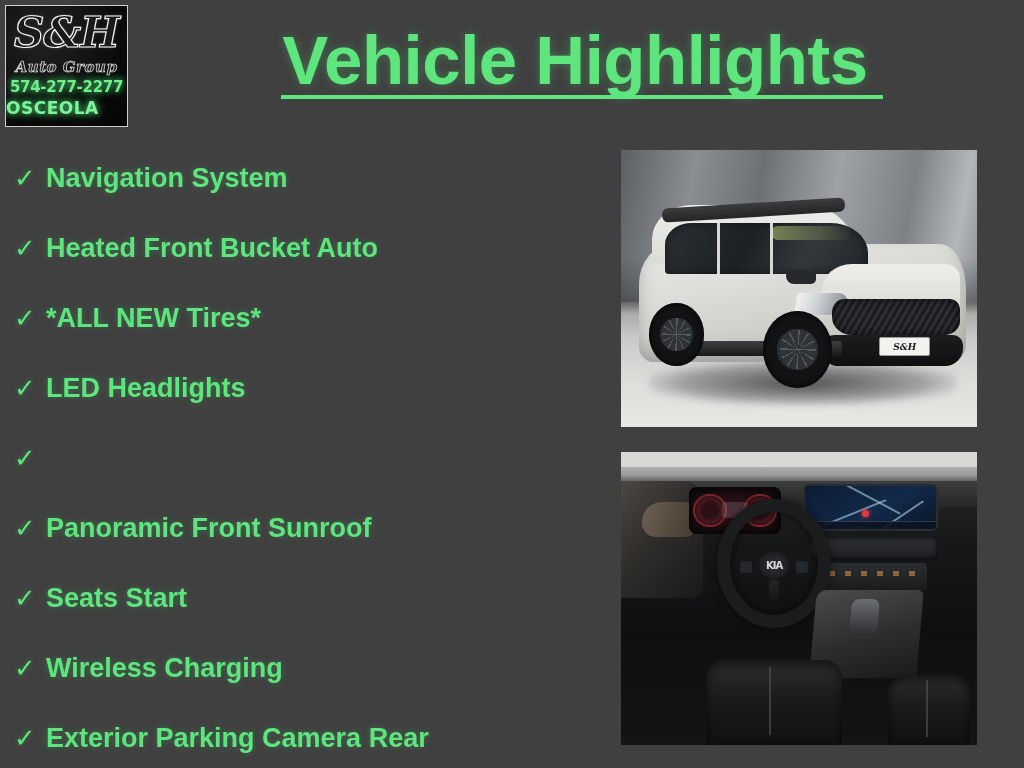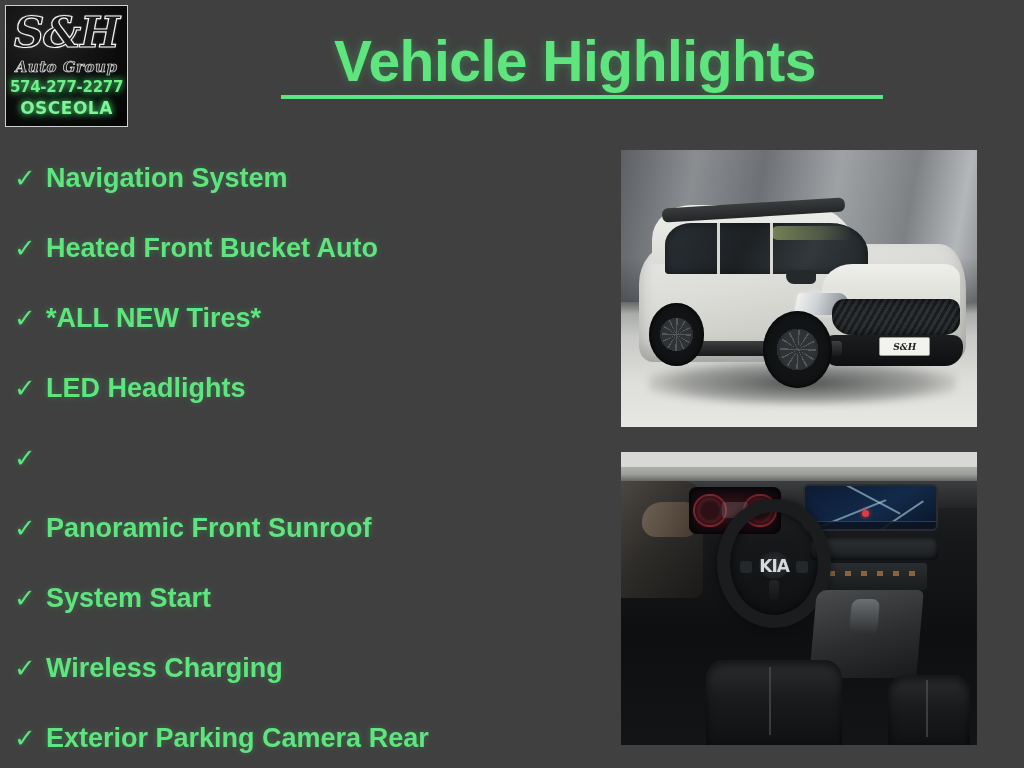--- a/index.html
+++ b/index.html
@@ -81,39 +81,39 @@
     font-size: 15px;
     letter-spacing: -0.3px;
     color: #6ff08a;
     text-shadow: 0 0 6px rgba(90,240,130,.85), 0 0 12px rgba(60,220,110,.5);
   }
   .logo-city {
     position: absolute;
     top: 92px;
     left: 0;
     right: 0;
-    text-align: center;
+    text-align: left;
     font-family: "DejaVu Sans", sans-serif;
     font-weight: 700;
     font-size: 17px;
     letter-spacing: 0.5px;
     color: #7df598;
     text-shadow: 0 0 6px rgba(90,240,130,.85), 0 0 12px rgba(60,220,110,.5);
   }
 
   
   .title {
     position: absolute;
     left: 160px;
     top: 30px;
     width: 830px;
     text-align: center;
     font-family: "Liberation Sans", sans-serif;
     font-weight: 700;
-    font-size: 57px;
+    font-size: 69px;
     line-height: 62px;
     color: #5ee57e;
     letter-spacing: -0.5px;
     text-shadow: 0 0 10px rgba(70,220,110,.35);
   }
   .title-underline {
     position: absolute;
     left: 281px;
     top: 95px;
     width: 602px;
@@ -472,21 +472,21 @@
     width: 34%; height: 26%;
     background: radial-gradient(ellipse, #2e3134 0%, #1b1d1f 75%);
     border-radius: 50%;
     display: flex;
     align-items: center;
     justify-content: center;
   }
   .kia-logo {
     font-family: "DejaVu Sans", sans-serif;
     font-weight: 700;
-    font-size: 17px;
+    font-size: 10px;
     letter-spacing: -1px;
     color: #d7dadd;
   }
   .wheel-spoke {
     position: absolute;
     top: 48%;
     width: 14%;
     height: 11%;
     background: #25282b;
     border-radius: 3px;
@@ -621,21 +621,21 @@
       <span class="check-icon">✓</span>
     </div>
 
     <div class="feature-row">
       <span class="check-icon">✓</span>
       <span class="feature-label">Panoramic Front Sunroof</span>
     </div>
 
     <div class="feature-row">
       <span class="check-icon">✓</span>
-      <span class="feature-label">System Start</span>
+      <span class="feature-label">Seats Start</span>
     </div>
 
     <div class="feature-row">
       <span class="check-icon">✓</span>
       <span class="feature-label">Wireless Charging</span>
     </div>
 
     <div class="feature-row">
       <span class="check-icon">✓</span>
       <span class="feature-label">Exterior Parking Camera Rear</span>

